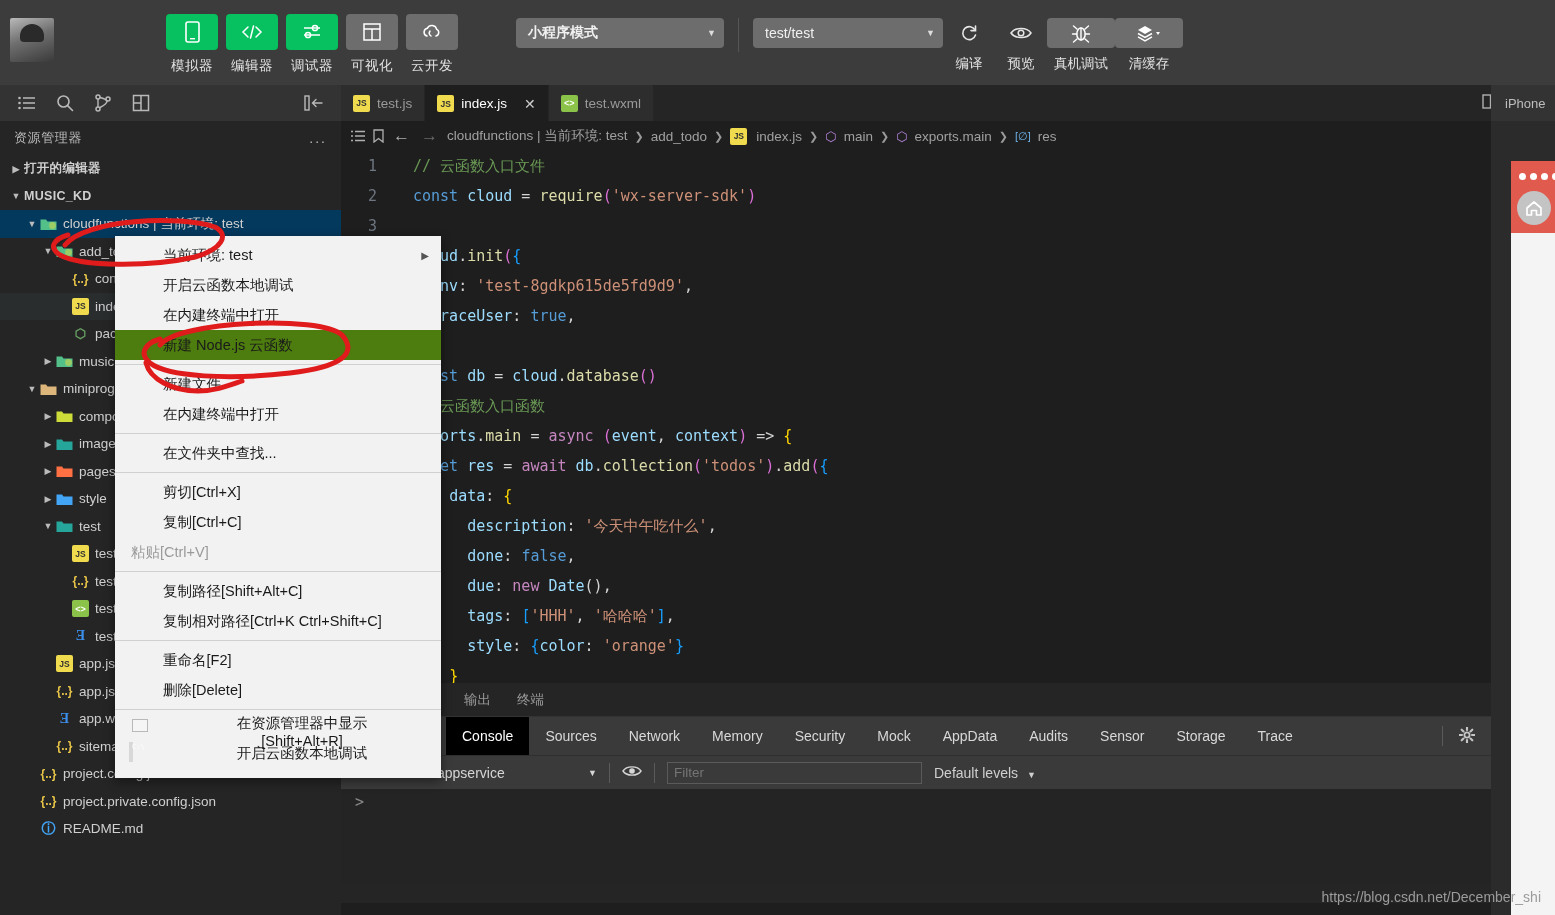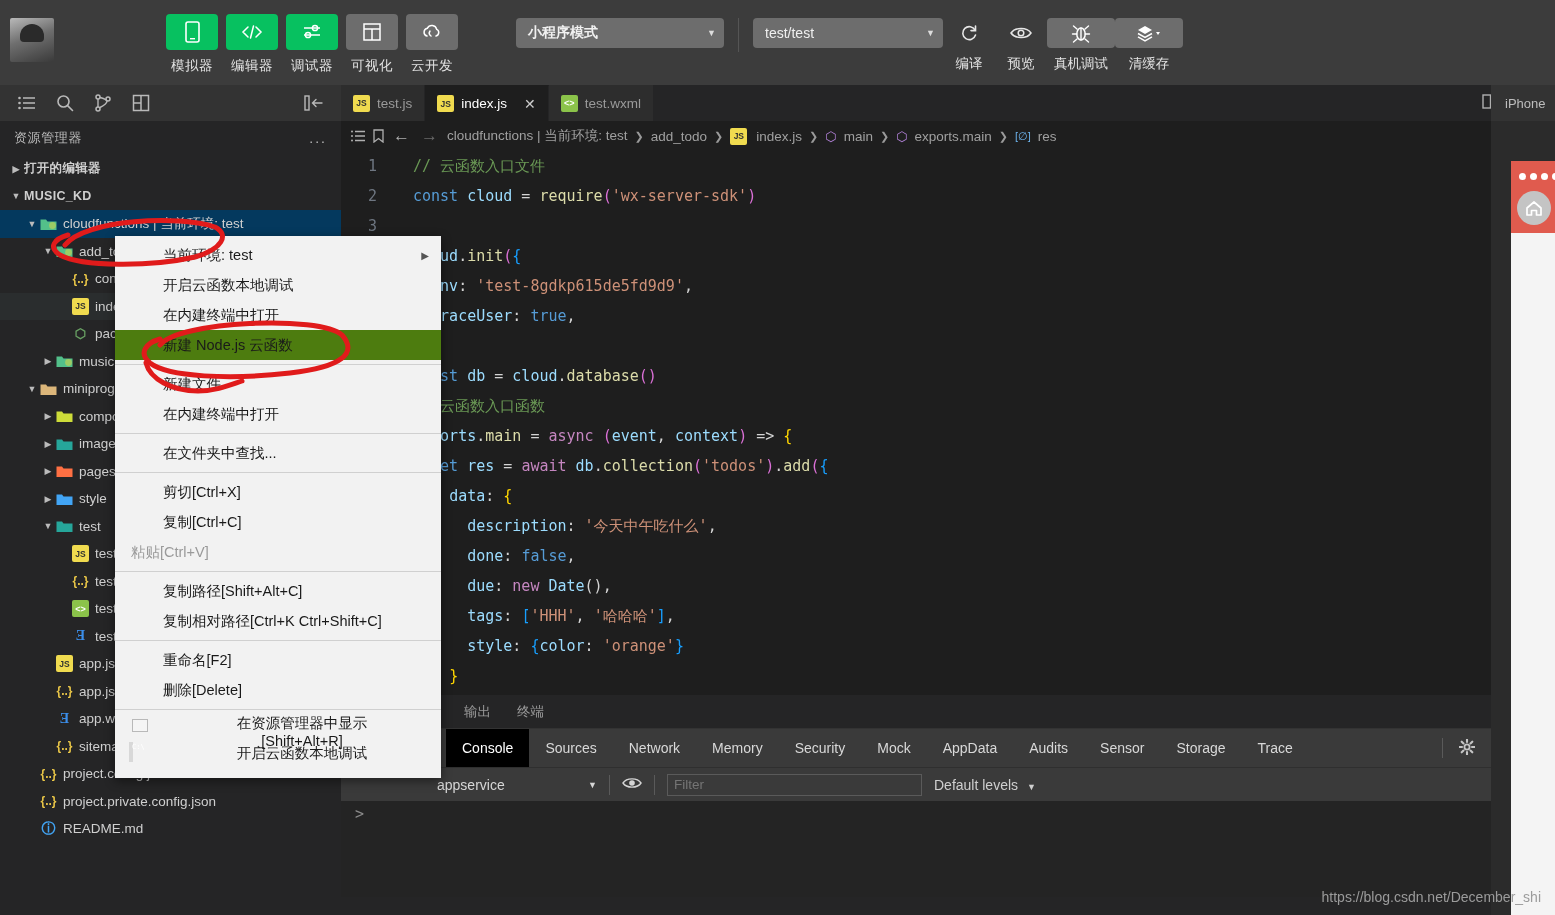--- a/index.html
+++ b/index.html
@@ -144,21 +144,21 @@
   .c-plain{ color: #d4d4d4; }
   .c-br1  { color: #ffd700; }
   .c-br2  { color: #da70d6; }
   .c-br3  { color: #179fff; }
   .c-param{ color: #9cdcfe; }
 
   .scroll-track { position: absolute; right: 14px; top: 66px; bottom: 220px; width: 14px; background: #1e1e1e;}
   .scroll-thumb { position: absolute; right: 16px; width: 9px; background: #7a7a7a; border-radius: 1px;}
 
   
-  .devtools { position: absolute; left: 0; right: 0; bottom: 0; height: 220px; background: #252526; }
+  .devtools { position: absolute; left: 0; right: 0; bottom: 12px; height: 220px; background: #252526; }
   .panel-tabs { height: 34px; display: flex; align-items: center; padding-left: 70px; gap: 26px;
                 color: #9a9a9a; font-size: 13.5px; border-bottom: 1px solid #333; }
   .panel-tabs .right { margin-left: auto; display: flex; gap: 22px; padding-right: 22px; color: #cccccc; font-size: 15px; }
   .dt-tabs {
     height: 38px; background: #3a3a3a; display: flex; align-items: center;
     color: #d8d8d8; font-size: 14px; padding-left: 105px;
   }
   .dt-tab { padding: 0 16px; height: 38px; display: flex; align-items: center; }
   .dt-tab.active { background: #000000; color: #ffffff; }
   .dt-tools { margin-left: auto; display: flex; align-items: center; gap: 16px; padding-right: 16px; color: #c5c5c5; }

